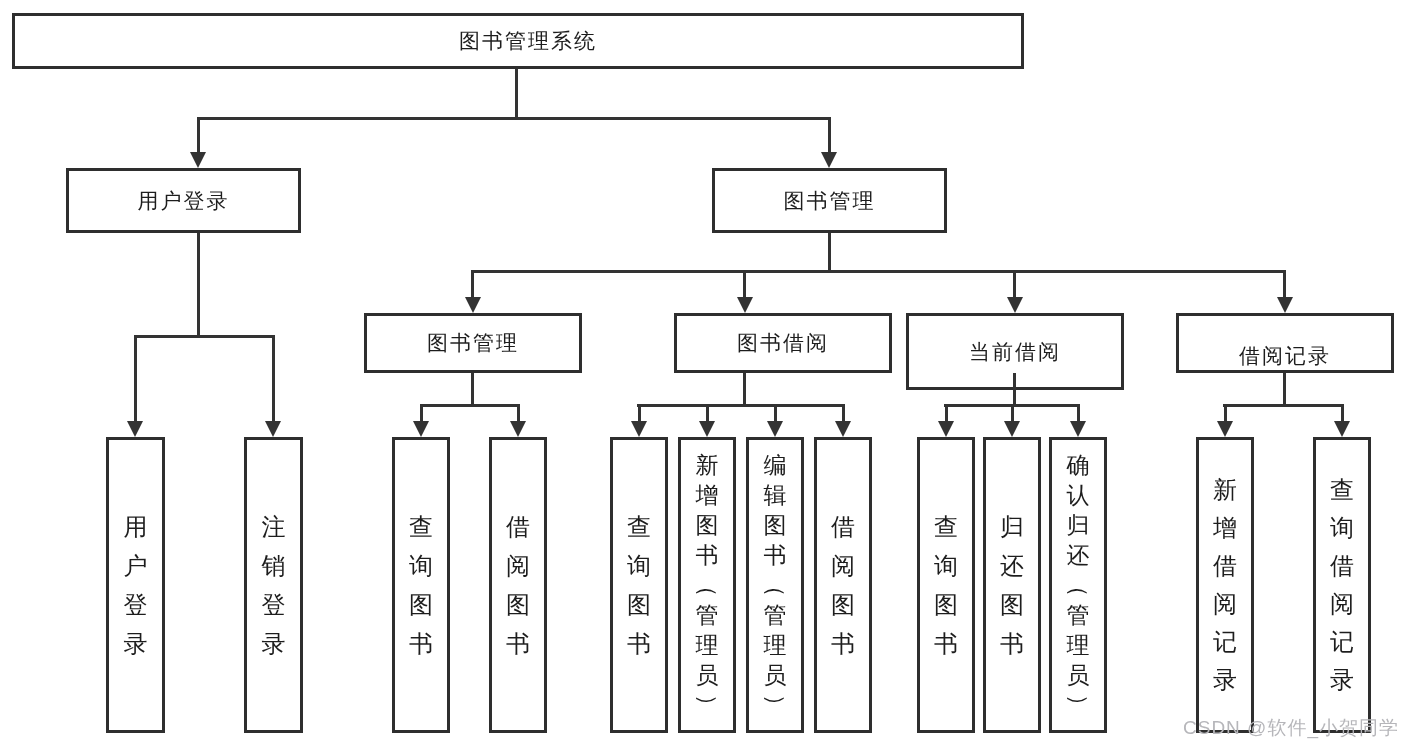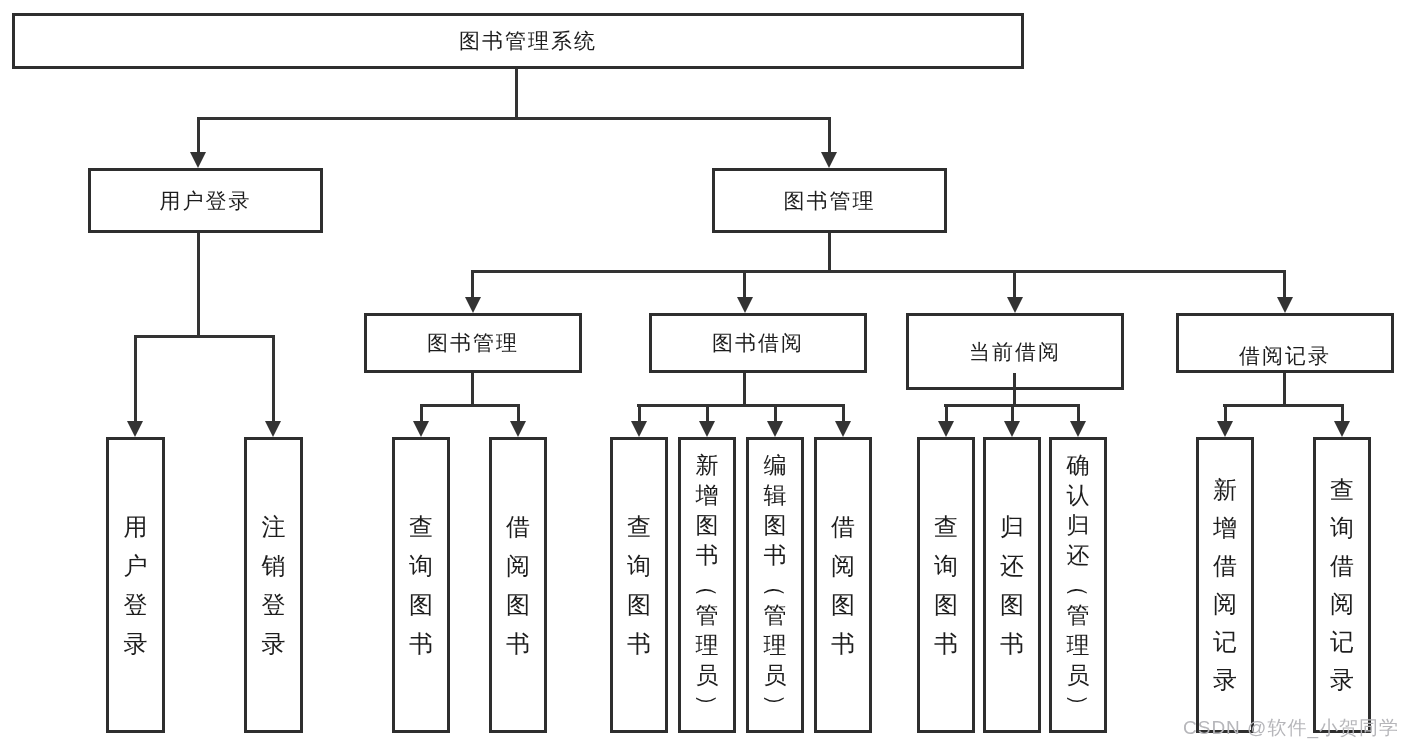--- a/index.html
+++ b/index.html
@@ -39,21 +39,21 @@
     <span class="lab">图书管理系统</span>
   </div>
 
   <div class="vline" style="left:515px;top:69px;height:50px;"></div>
   <div class="hline" style="left:197px;top:117px;width:634px;"></div>
   <div class="vline" style="left:197px;top:117px;height:37px;"></div>
   <div class="arr" style="left:190px;top:152px;"></div>
   <div class="vline" style="left:828px;top:117px;height:37px;"></div>
   <div class="arr" style="left:821px;top:152px;"></div>
 
-  <div class="box" style="left:88px;top:168px;width:235px;height:65px;">
+  <div class="box" style="left:66px;top:168px;width:235px;height:65px;">
     <span class="lab">用户登录</span>
   </div>
   <div class="box" style="left:712px;top:168px;width:235px;height:65px;">
     <span class="lab">图书管理</span>
   </div>
 
   <div class="vline" style="left:197px;top:233px;height:104px;"></div>
   <div class="hline" style="left:134px;top:335px;width:141px;"></div>
   <div class="vline" style="left:134px;top:335px;height:88px;"></div>
   <div class="arr" style="left:127px;top:421px;"></div>
@@ -67,21 +67,21 @@
   <div class="vline" style="left:743px;top:270px;height:29px;"></div>
   <div class="arr" style="left:737px;top:297px;"></div>
   <div class="vline" style="left:1013px;top:270px;height:29px;"></div>
   <div class="arr" style="left:1007px;top:297px;"></div>
   <div class="vline" style="left:1283px;top:270px;height:29px;"></div>
   <div class="arr" style="left:1277px;top:297px;"></div>
 
   <div class="box" style="left:364px;top:313px;width:218px;height:60px;">
     <span class="lab">图书管理</span>
   </div>
-  <div class="box" style="left:649px;top:313px;width:218px;height:60px;">
+  <div class="box" style="left:674px;top:313px;width:218px;height:60px;">
     <span class="lab">图书借阅</span>
   </div>
   <div class="box" style="left:906px;top:313px;width:218px;height:77px;">
     <span class="lab">当前借阅</span>
   </div>
   <div class="box" style="left:1176px;top:313px;width:218px;height:60px;align-items:flex-end;">
     <span class="lab">借阅记录</span>
   </div>
 
   <div class="vline" style="left:471px;top:373px;height:33px;"></div>

